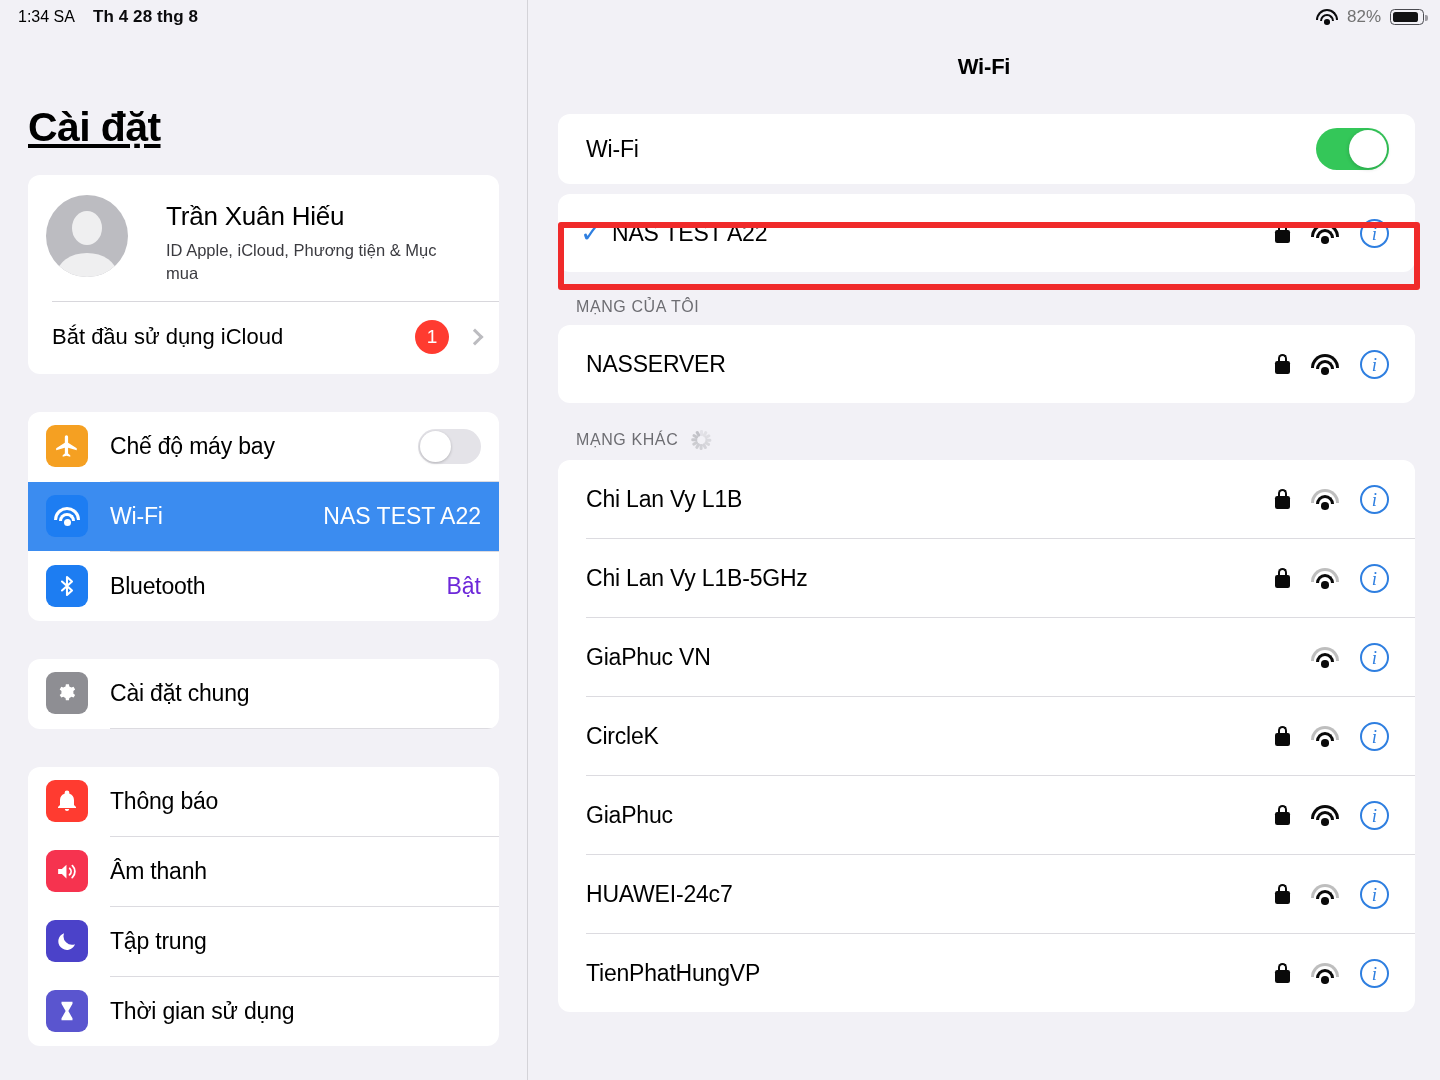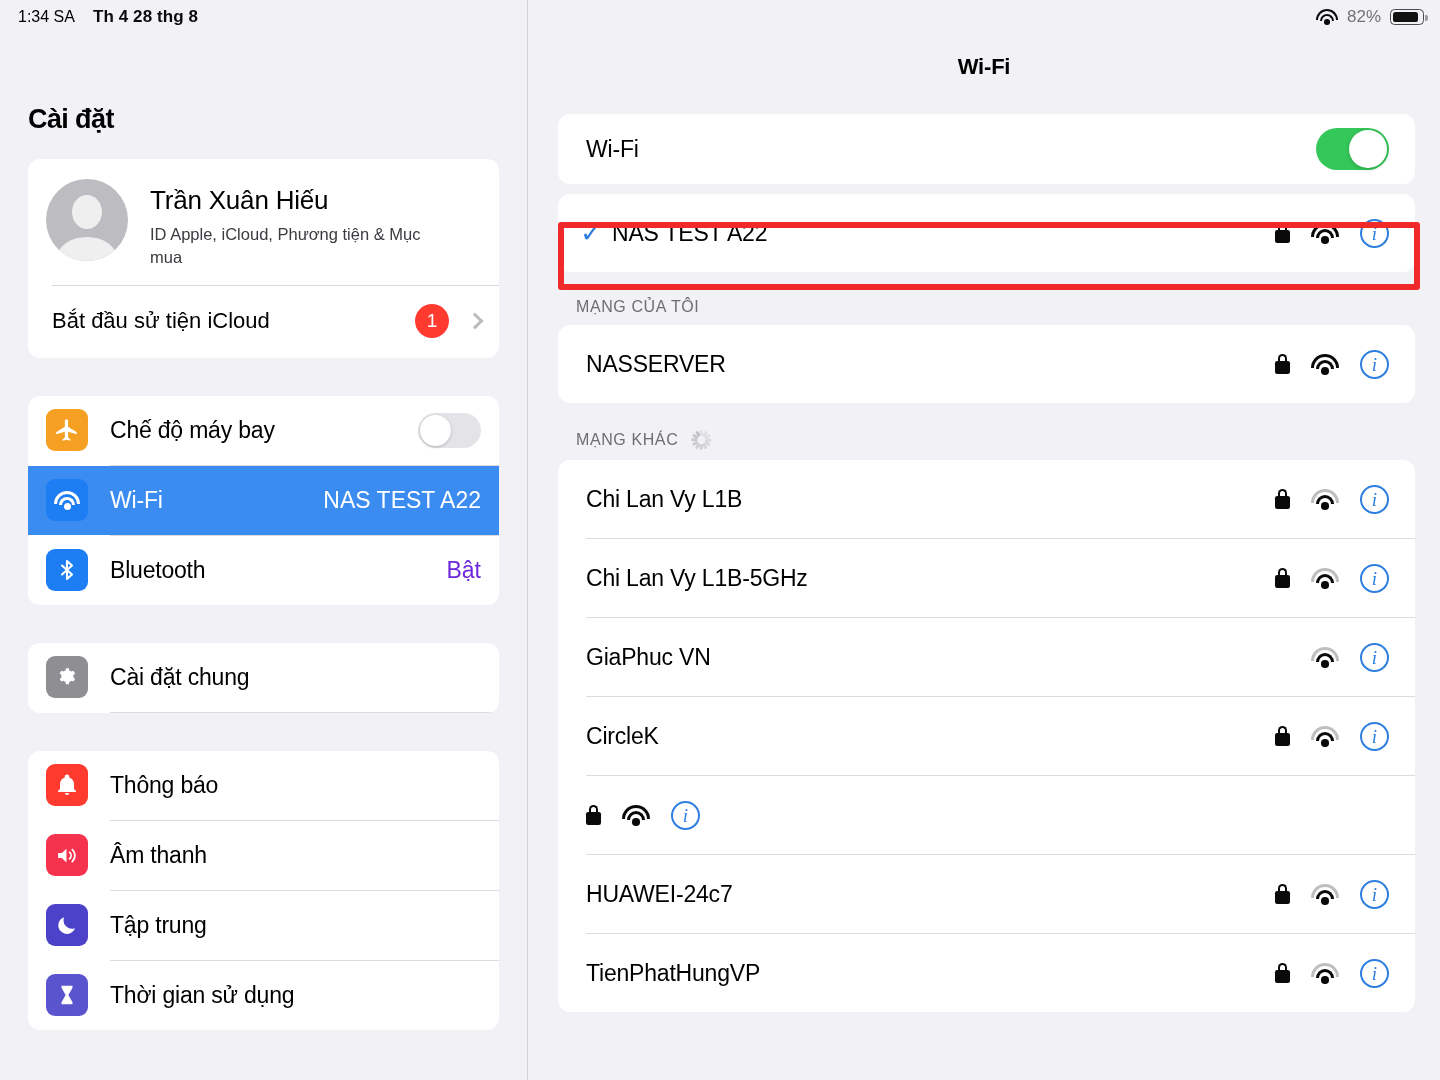--- a/index.html
+++ b/index.html
@@ -25,31 +25,31 @@
   .batt::after { content:""; position:absolute; right:-4.5px; top:4.5px; width:2.6px; height:6px; background:#3c3c43; border-radius:0 2px 2px 0; opacity:.5; }
   .batt-fill { position: absolute; left: 1.6px; top: 1.6px; bottom: 1.6px; background: #000; border-radius: 2.6px; }
 
   
   .sidebar {
     width: 528px; height: 1080px; padding-top: 34px;
     position: relative; flex: 0 0 528px;
     border-right: 1px solid #d4d3d8;
     background: #f2f1f6;
   }
-  .sb-title { font-size: 27px; font-weight: 700; color: #000; margin: 70px 0 0 28px; letter-spacing: -.6px; }
+  .sb-title { font-size: 41px; font-weight: 700; color: #000; margin: 70px 0 0 28px; letter-spacing: -.6px; text-decoration: underline; }
 
   .card { background: #fff; border-radius: 12px; margin: 0 28px; overflow: hidden; }
   .card.profile { margin-top: 24px; }
   .card.grp { margin-top: 38px; }
 
   .prof-row { display: flex; align-items: flex-start; padding: 20px 18px 16px 18px; }
   .avatar { width: 82px; height: 82px; border-radius: 50%; background: #bcbcc1; position: relative; flex: 0 0 82px; overflow: hidden; }
   .avatar .head { position: absolute; width: 30px; height: 34px; background: #efeff0; border-radius: 50%; left: 26px; top: 16px; }
   .avatar .body { position: absolute; width: 60px; height: 42px; background: #efeff0; border-radius: 50% 50% 0 0; left: 11px; top: 58px; }
-  .prof-text { margin-left: 22px; padding-top: 6px; }
+  .prof-text { margin-left: 38px; padding-top: 6px; }
   .prof-name { font-size: 26px; color: #000; font-weight: 400; letter-spacing: -.2px; }
   .prof-sub { font-size: 16.5px; color: #3b3b40; margin-top: 7px; line-height: 1.38; max-width: 300px; }
 
   .sep-in { height: 1px; background: #d8d7dc; margin-left: 24px; }
   .icloud-row { display: flex; align-items: center; padding: 18px 18px 20px 24px; }
   .icloud-label { font-size: 22px; color: #000; flex: 1; }
   .badge { width: 34px; height: 34px; border-radius: 50%; background: #ff3b30; color: #fff; font-size: 19px; display: flex; align-items: center; justify-content: center; font-weight: 400; }
   .chev { margin-left: 20px; width: 12px; height: 12px; border-right: 3px solid #bcbcc0; border-bottom: 3px solid #bcbcc0; transform: rotate(-45deg); }
 
   .row { display: flex; align-items: center; padding: 0 18px; height: 69px; position: relative; }
@@ -139,21 +139,21 @@
           <div class="head"></div>
             <div class="body"></div>
         </div>
         <div class="prof-text">
           <div class="prof-name">Trần Xuân Hiếu</div>
           <div class="prof-sub">ID Apple, iCloud, Phương tiện &amp; Mục mua</div>
         </div>
       </div>
       <div class="sep-in"></div>
       <div class="icloud-row">
-        <span class="icloud-label">Bắt đầu sử tiện iCloud</span>
+        <span class="icloud-label">Bắt đầu sử dụng iCloud</span>
         <span class="badge">1</span>
         <span class="chev"></span>
       </div>
     </div>
 
     <div class="card grp">
       <div class="row">
         <span class="ico" style="background:#f5a022">
           <svg width="26" height="26" viewBox="0 0 24 24" fill="#fff">
               <path d="M21 16v-2l-8-5V3.5A1.5 1.5 0 0 0 11.5 2 1.5 1.5 0 0 0 10 3.5V9l-8 5v2l8-2.5V19l-2 1.5V22l3.5-1 3.5 1v-1.5L13 19v-5.5z"></path>
@@ -367,20 +367,21 @@
             <span class="wifi" style="color: rgb(10, 10, 10);">
               <span class="a3" style="opacity: 0.26;"></span>
               <span class="a2"></span>
               <span class="a1"></span>
             </span>
             <span class="info">i</span>
           </span>
         </div>
         <div class="nsep"></div>
         <div class="nrow">
+          <span class="nname">GiaPhuc</span>
           <span class="nicons">
             <span class="lock">
               <span class="shackle"></span>
               <span class="body"></span>
             </span>
             <span class="wifi" style="color: rgb(10, 10, 10);">
               <span class="a3"></span>
               <span class="a2"></span>
               <span class="a1"></span>
             </span>

